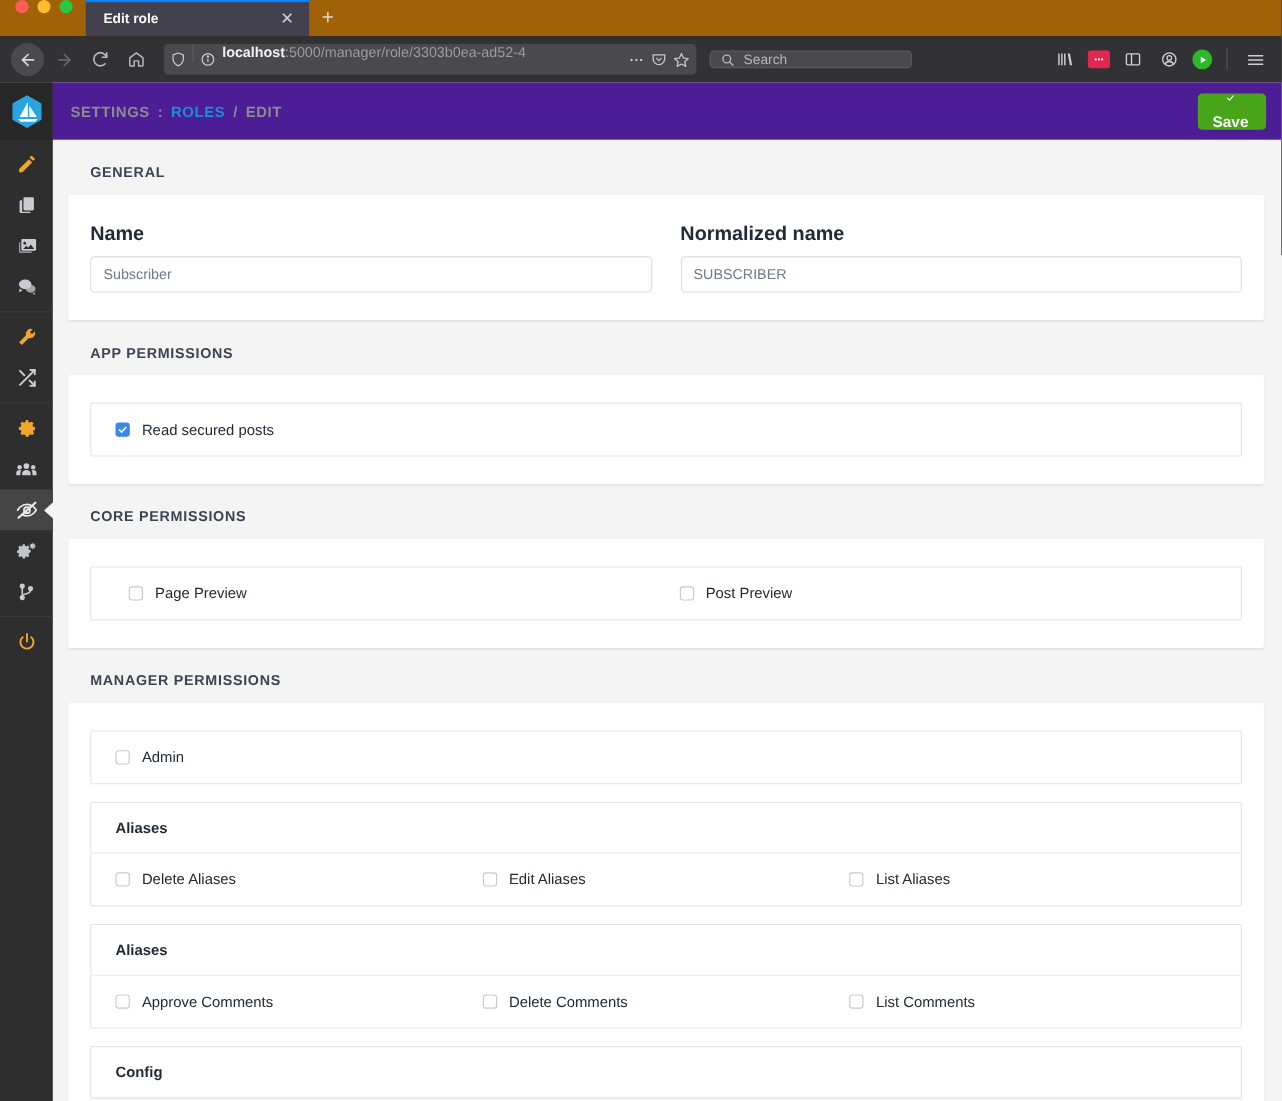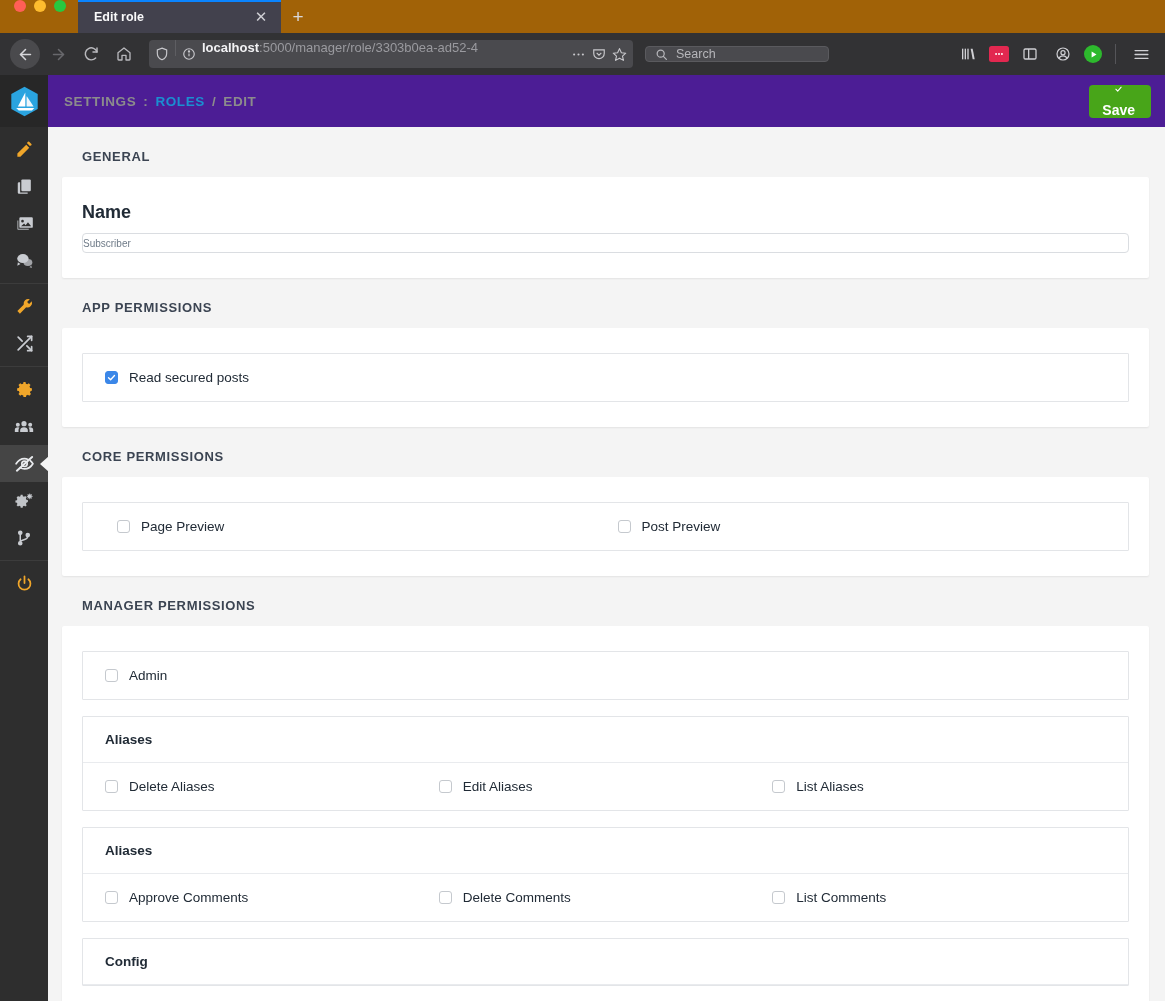--- a/index.html
+++ b/index.html
@@ -138,23 +138,23 @@
   .card {
     background: #fff; border-radius: 2px; margin-left: 14px;
     box-shadow: 0 1px 2px rgba(0,0,0,.07);
   }
   .card-pad { padding: 25px 20px; }
 
   .field-row { display: flex; gap: 26px; }
   .field { flex: 1; }
   .field-label { font-size: 18px; font-weight: bold; color: #212b36; margin-bottom: 10px; }
   .field-input {
-    height: 20px; border: 1px solid #dadde1; border-radius: 4px;
-    display: flex; align-items: center; padding: 0 0;
-    font-size: 10px; color: #6f7b88; background: #fff;
+    height: 33px; border: 1px solid #dadde1; border-radius: 4px;
+    display: flex; align-items: center; padding: 0 11px;
+    font-size: 13px; color: #6f7b88; background: #fff;
   }
 
   .panel {
     border: 1px solid #e3e5e8; border-radius: 1px; margin: 0 0 16px 0;
     background: #fff; overflow: hidden;
   }
   .panel:last-child { margin-bottom: 0; }
   .panel-head {
     padding: 15px 22px; font-size: 13.5px; font-weight: bold; color: #212b36;
     border-bottom: 1px solid #e9ebee;
@@ -436,20 +436,24 @@
         </div>
       </div>
 
       <div class="scroll" id="sections-root">
           <div class="section-title">GENERAL</div>
           <div class="card card-pad">
             <div class="field-row">
               <div class="field">
                 <div class="field-label">Name</div>
                 <div class="field-input">Subscriber</div>
+              </div>
+              <div class="field">
+                <div class="field-label">Normalized name</div>
+                <div class="field-input">SUBSCRIBER</div>
               </div>
             </div>
           </div>
           <div class="section-title">APP PERMISSIONS</div>
           <div class="card card-pad">
             <div class="panel">
               <div class="perm-row">
                 <label class="perm-cell c1">
                   <span class="cb checked">
                     <svg width="9" height="9" viewBox="0 0 24 24" fill="none" stroke="#fff" stroke-width="3.6" stroke-linecap="round" stroke-linejoin="round">

